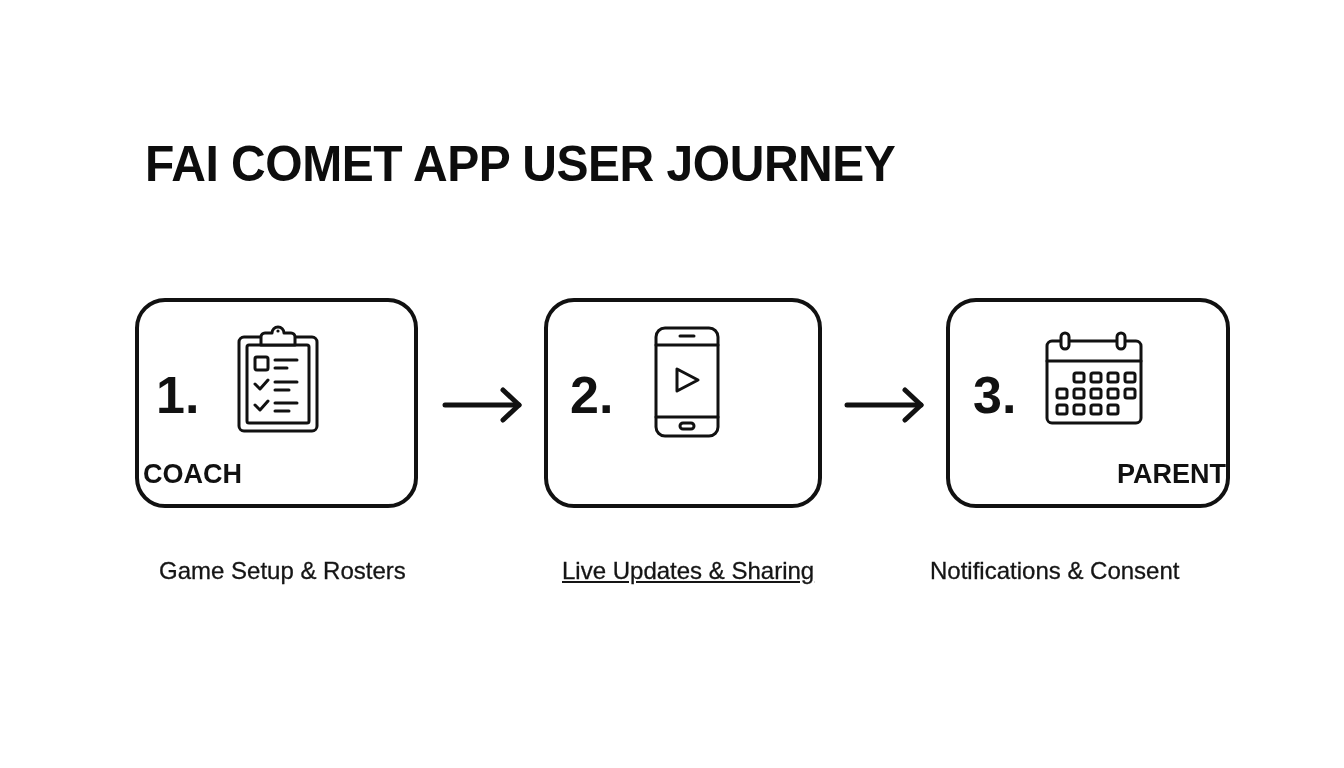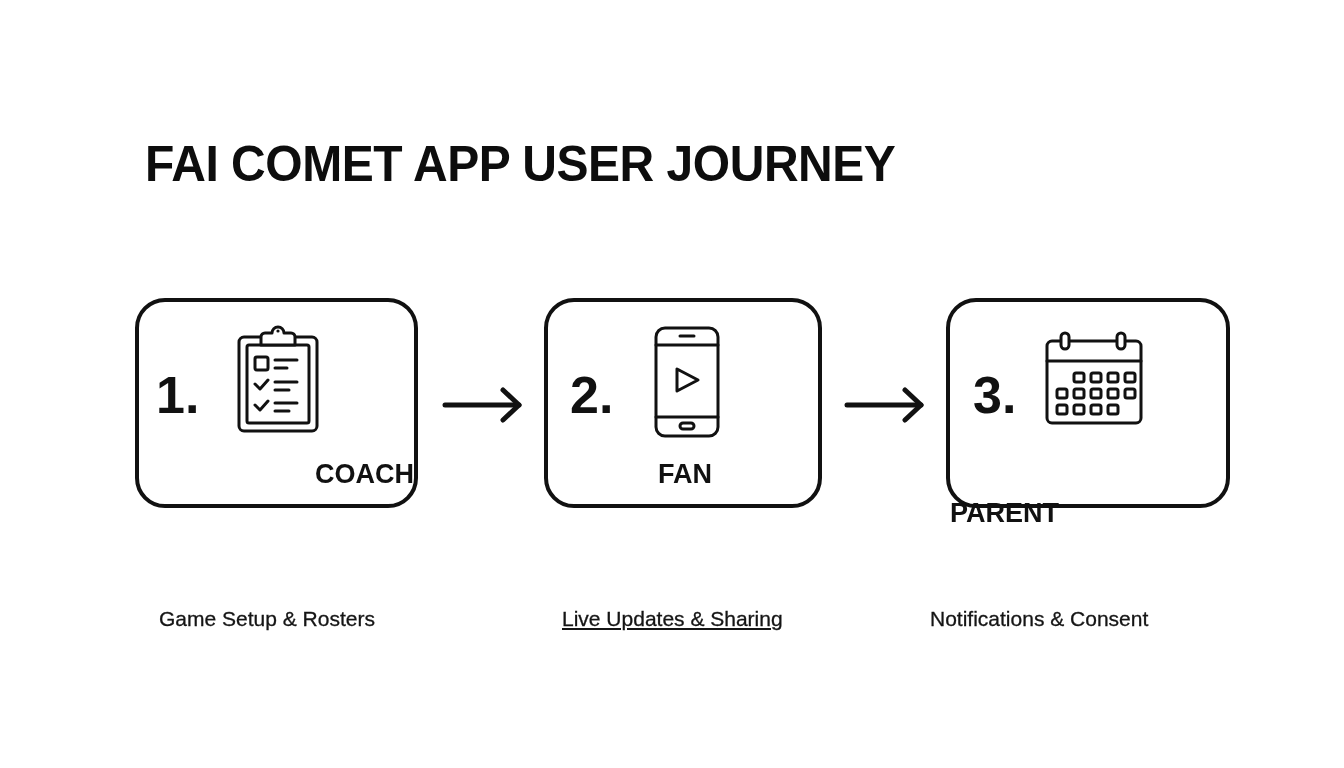--- a/index.html
+++ b/index.html
@@ -52,26 +52,25 @@
     line-height: 1;
     color: #111111;
     white-space: nowrap;
   }
   .card .icon {
     position: absolute;
   }
   .caption {
     position: absolute;
     top: 559px;
-    font-size: 21px;
+    font-size: 24px;
     font-weight: 400;
     color: #151515;
     white-space: nowrap;
     line-height: 24px;
-    margin-top: 48px;
     -webkit-text-stroke: 0.3px #151515;
   }
   .arrow {
     position: absolute;
   }
 </style>
 </head>
 <body>
 
 <h1 class="title">FAI COMET APP USER JOURNEY</h1>
@@ -88,21 +87,21 @@
       <line x1="40" y1="36" x2="62" y2="36"></line>
       <line x1="40" y1="44" x2="52" y2="44"></line>
       <path d="M20 60 L25 65 L33 56"></path>
       <line x1="40" y1="58" x2="62" y2="58"></line>
       <line x1="40" y1="66" x2="54" y2="66"></line>
       <path d="M20 81 L25 86 L33 77"></path>
       <line x1="40" y1="79" x2="62" y2="79"></line>
       <line x1="40" y1="87" x2="54" y2="87"></line>
     </g>
   </svg>
-  <span class="role" style="left:0; right:0; top:159px; text-align:right; padding-left:4px;">COACH</span>
+  <span class="role" style="left:0; right:0; top:159px; text-align:left; padding-left:4px;">COACH</span>
 </div>
 
 <div class="arrow" style="left:441px; top:387px;">
   <svg width="84" height="36" viewBox="0 0 84 36">
     <g fill="none" stroke="#111" stroke-width="5" stroke-linecap="round" stroke-linejoin="round">
       <line x1="4" y1="18" x2="78" y2="18"></line>
       <polyline points="62,3 78,18 62,33"></polyline>
     </g>
   </svg>
 </div>
@@ -112,21 +111,20 @@
   <svg class="icon" style="left:104px; top:23px;" width="70" height="114" viewBox="0 0 70 114">
     <g fill="none" stroke="#111" stroke-width="3" stroke-linecap="round" stroke-linejoin="round">
       <rect x="4" y="3" width="62" height="108" rx="9"></rect>
       <line x1="4" y1="20" x2="66" y2="20"></line>
       <line x1="4" y1="92" x2="66" y2="92"></line>
       <line x1="28" y1="11" x2="42" y2="11"></line>
       <rect x="28" y="98" width="14" height="6" rx="3"></rect>
       <path d="M25 44 L25 66 L46 55 Z"></path>
     </g>
   </svg>
-  <span class="role" style="left:0; right:0; top:159px; text-align:center; padding-left:4px;">FAN</span>
 </div>
 
 <div class="arrow" style="left:843px; top:387px;">
   <svg width="84" height="36" viewBox="0 0 84 36">
     <g fill="none" stroke="#111" stroke-width="5" stroke-linecap="round" stroke-linejoin="round">
       <line x1="4" y1="18" x2="78" y2="18"></line>
       <polyline points="62,3 78,18 62,33"></polyline>
     </g>
   </svg>
 </div>
@@ -147,18 +145,18 @@
       <rect x="31" y="58" width="10" height="9" rx="2"></rect>
       <rect x="48" y="58" width="10" height="9" rx="2"></rect>
       <rect x="65" y="58" width="10" height="9" rx="2"></rect>
       <rect x="82" y="58" width="10" height="9" rx="2"></rect>
       <rect x="14" y="74" width="10" height="9" rx="2"></rect>
       <rect x="31" y="74" width="10" height="9" rx="2"></rect>
       <rect x="48" y="74" width="10" height="9" rx="2"></rect>
       <rect x="65" y="74" width="10" height="9" rx="2"></rect>
     </g>
   </svg>
-  <span class="role" style="left:0; right:0; top:159px; text-align:left; margin-top:39px;">PARENT</span>
+  <span class="role" style="left:0; right:0; top:159px; text-align:right; ">PARENT</span>
 </div>
 
 <span class="caption" style="left:159px;">Game Setup &amp; Rosters</span>
 <span class="caption" style="left:562px;text-decoration:underline;">Live Updates &amp; Sharing</span>
 <span class="caption" style="left:930px;">Notifications &amp; Consent</span>
 
 </body></html>

